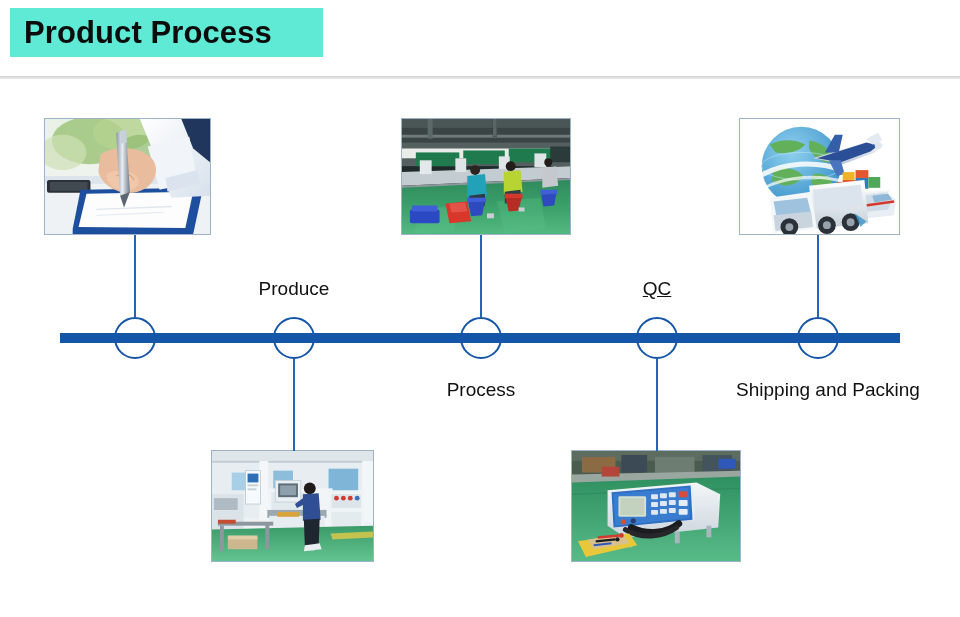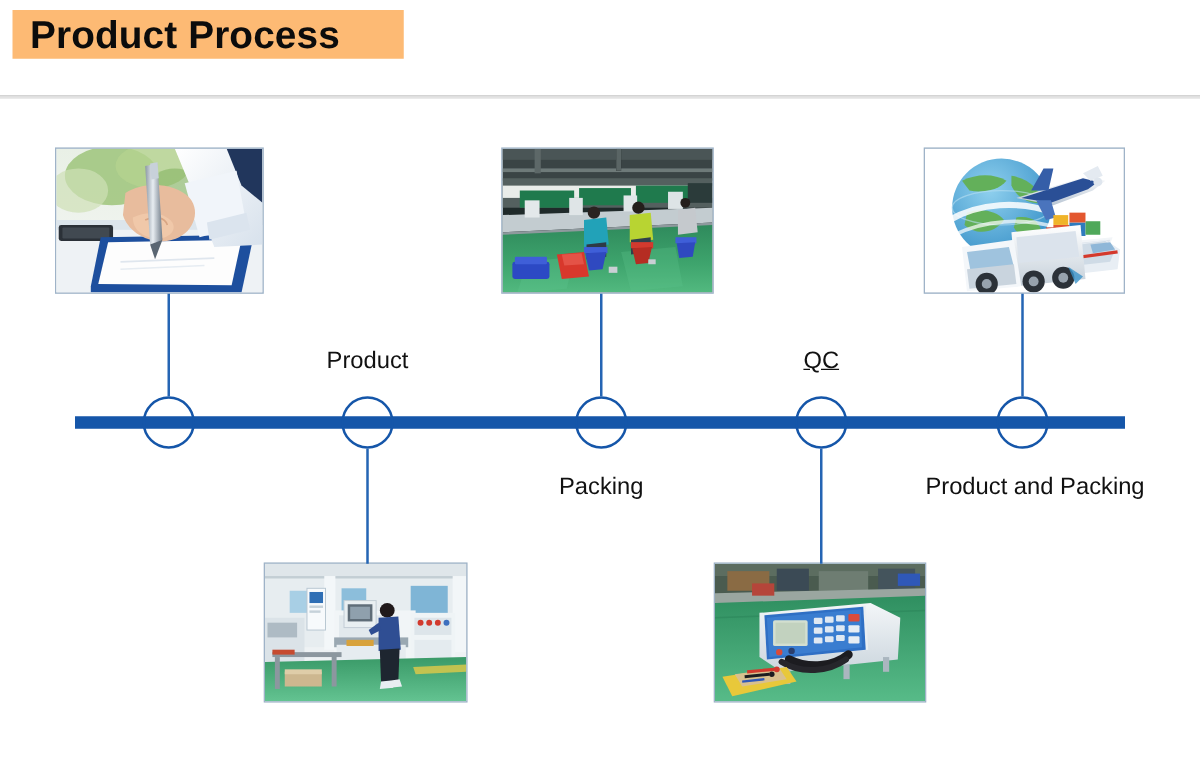--- a/index.html
+++ b/index.html
@@ -17,22 +17,22 @@
     background: #ffffff;
     overflow: hidden;
   }
 
   
   #title-block {
     position: absolute;
     left: 10px;
     top: 8px;
     width: 313px;
-    height: 39px;
-    background: #fdba74;
+    height: 49px;
+    background: #5eead4;
     display: flex;
     align-items: center;
   }
   #title-text {
     margin-left: 14px;
     font-size: 31px;
     font-weight: bold;
     color: #0c0c0c;
     letter-spacing: 0.1px;
     white-space: nowrap;
@@ -431,18 +431,18 @@
   <div class="connector" style="left:817px; top:235px; height:82px;"></div>
 
   <div id="timeline-bar"></div>
 
   <div class="node-circle" style="left:135px; top:338px;"></div>
   <div class="node-circle" style="left:294px; top:338px;"></div>
   <div class="node-circle" style="left:481px; top:338px;"></div>
   <div class="node-circle" style="left:657px; top:338px;"></div>
   <div class="node-circle" style="left:818px; top:338px;"></div>
 
-  <div class="tl-label label-above" style="left:294px;">Product</div>
-  <div class="tl-label label-below" style="left:481px;">Packing</div>
+  <div class="tl-label label-above" style="left:294px;">Produce</div>
+  <div class="tl-label label-below" style="left:481px;">Process</div>
   <div class="tl-label label-above" style="left:657px;text-decoration:underline;">QC</div>
-  <div class="tl-label label-below" style="left:828px;">Product and Packing</div>
+  <div class="tl-label label-below" style="left:828px;">Shipping and Packing</div>
 
 </div>
 
 </body></html>

